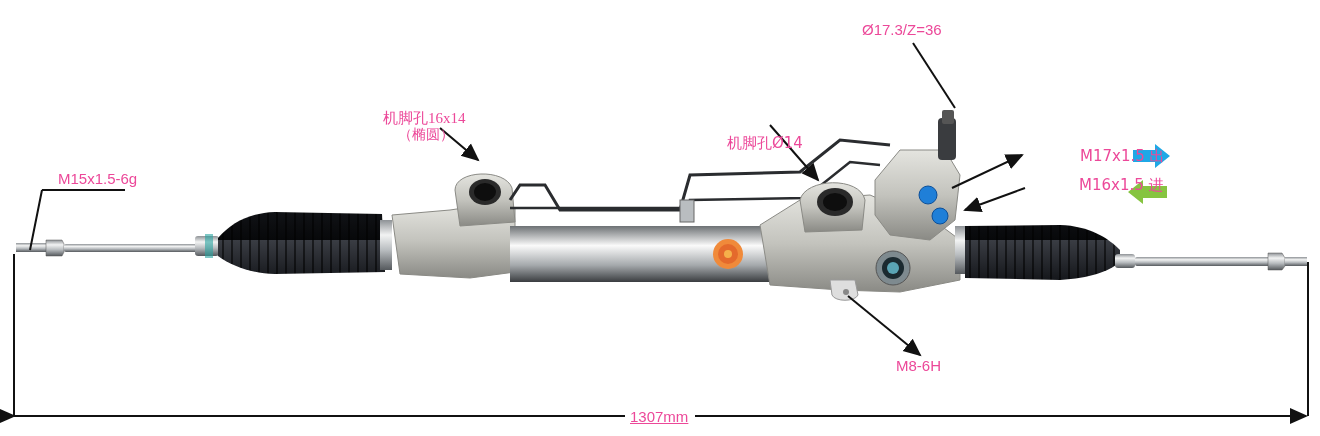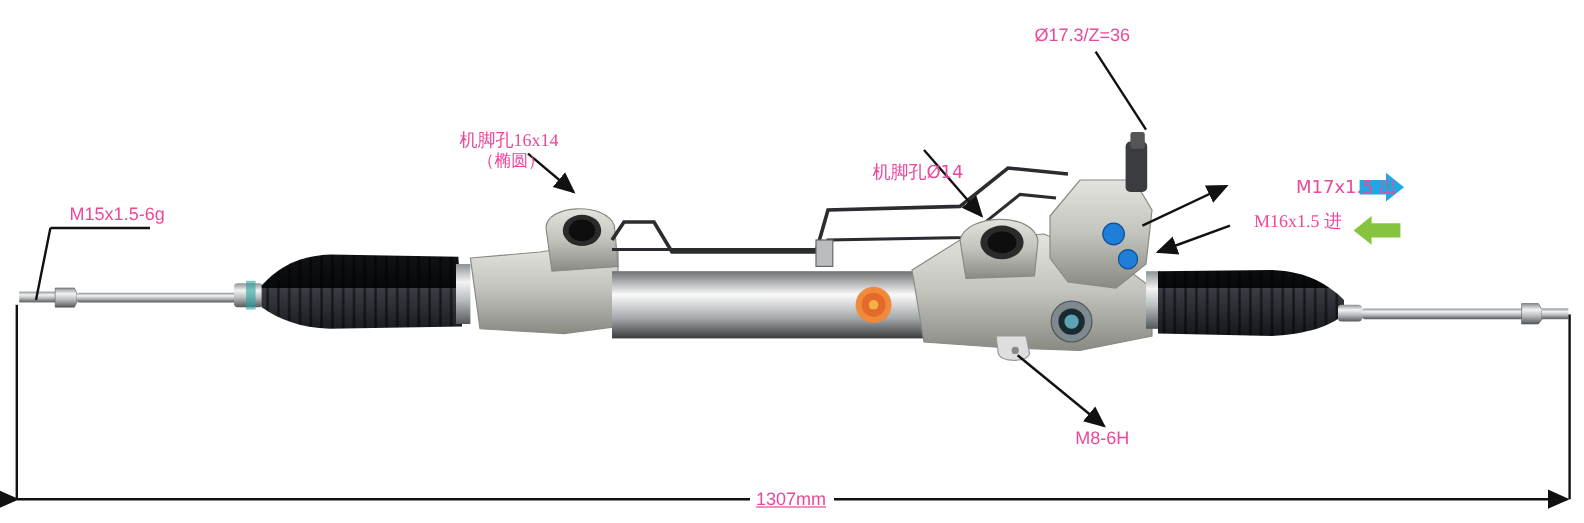--- a/index.html
+++ b/index.html
@@ -122,19 +122,19 @@
     <path d="M14,416 L625,416" marker-start="url(#ah)"></path>
     <path d="M695,416 L1306,416" marker-end="url(#ah)"></path>
   </g>
 
   <path d="M1133,150 L1155,150 L1155,144 L1170,156 L1155,168 L1155,162 L1133,162 Z" fill="#1ea8e6"></path>
   <path d="M1167,186 L1143,186 L1143,180 L1128,192 L1143,204 L1143,198 L1167,198 Z" fill="#86c440"></path>
 </svg>
 
 <div class="lbl" style="left:862px;top:22px;">Ø17.3/Z=36</div>
 <div class="lbl lbl-cn" style="left:1032px;top:149px;margin-left:48px;">M17x1.5 出</div>
-<div class="lbl lbl-cn" style="left:1045px;top:178px;font-family:Liberation Serif, serif;">M16x1.5 进</div>
+<div class="lbl lbl-cn" style="left:1079px;top:178px;">M16x1.5 进</div>
 <div class="lbl lbl-cn" style="left:383px;top:111px;font-family:Liberation Serif, serif;">机脚孔16x14</div>
 <div class="lbl lbl-cn" style="left:398px;top:128px;font-size:14px;font-family:Liberation Mono, monospace;">（椭圆）</div>
 <div class="lbl lbl-cn" style="left:727px;top:96px;margin-top:40px;">机脚孔Ø14</div>
 <div class="lbl" style="left:58px;top:171px;">M15x1.5-6g</div>
 <div class="lbl" style="left:896px;top:358px;text-align:center;">M8-6H</div>
 <div class="lbl" style="left:630px;top:409px;text-decoration:underline;">1307mm</div>
 
 </body></html>

